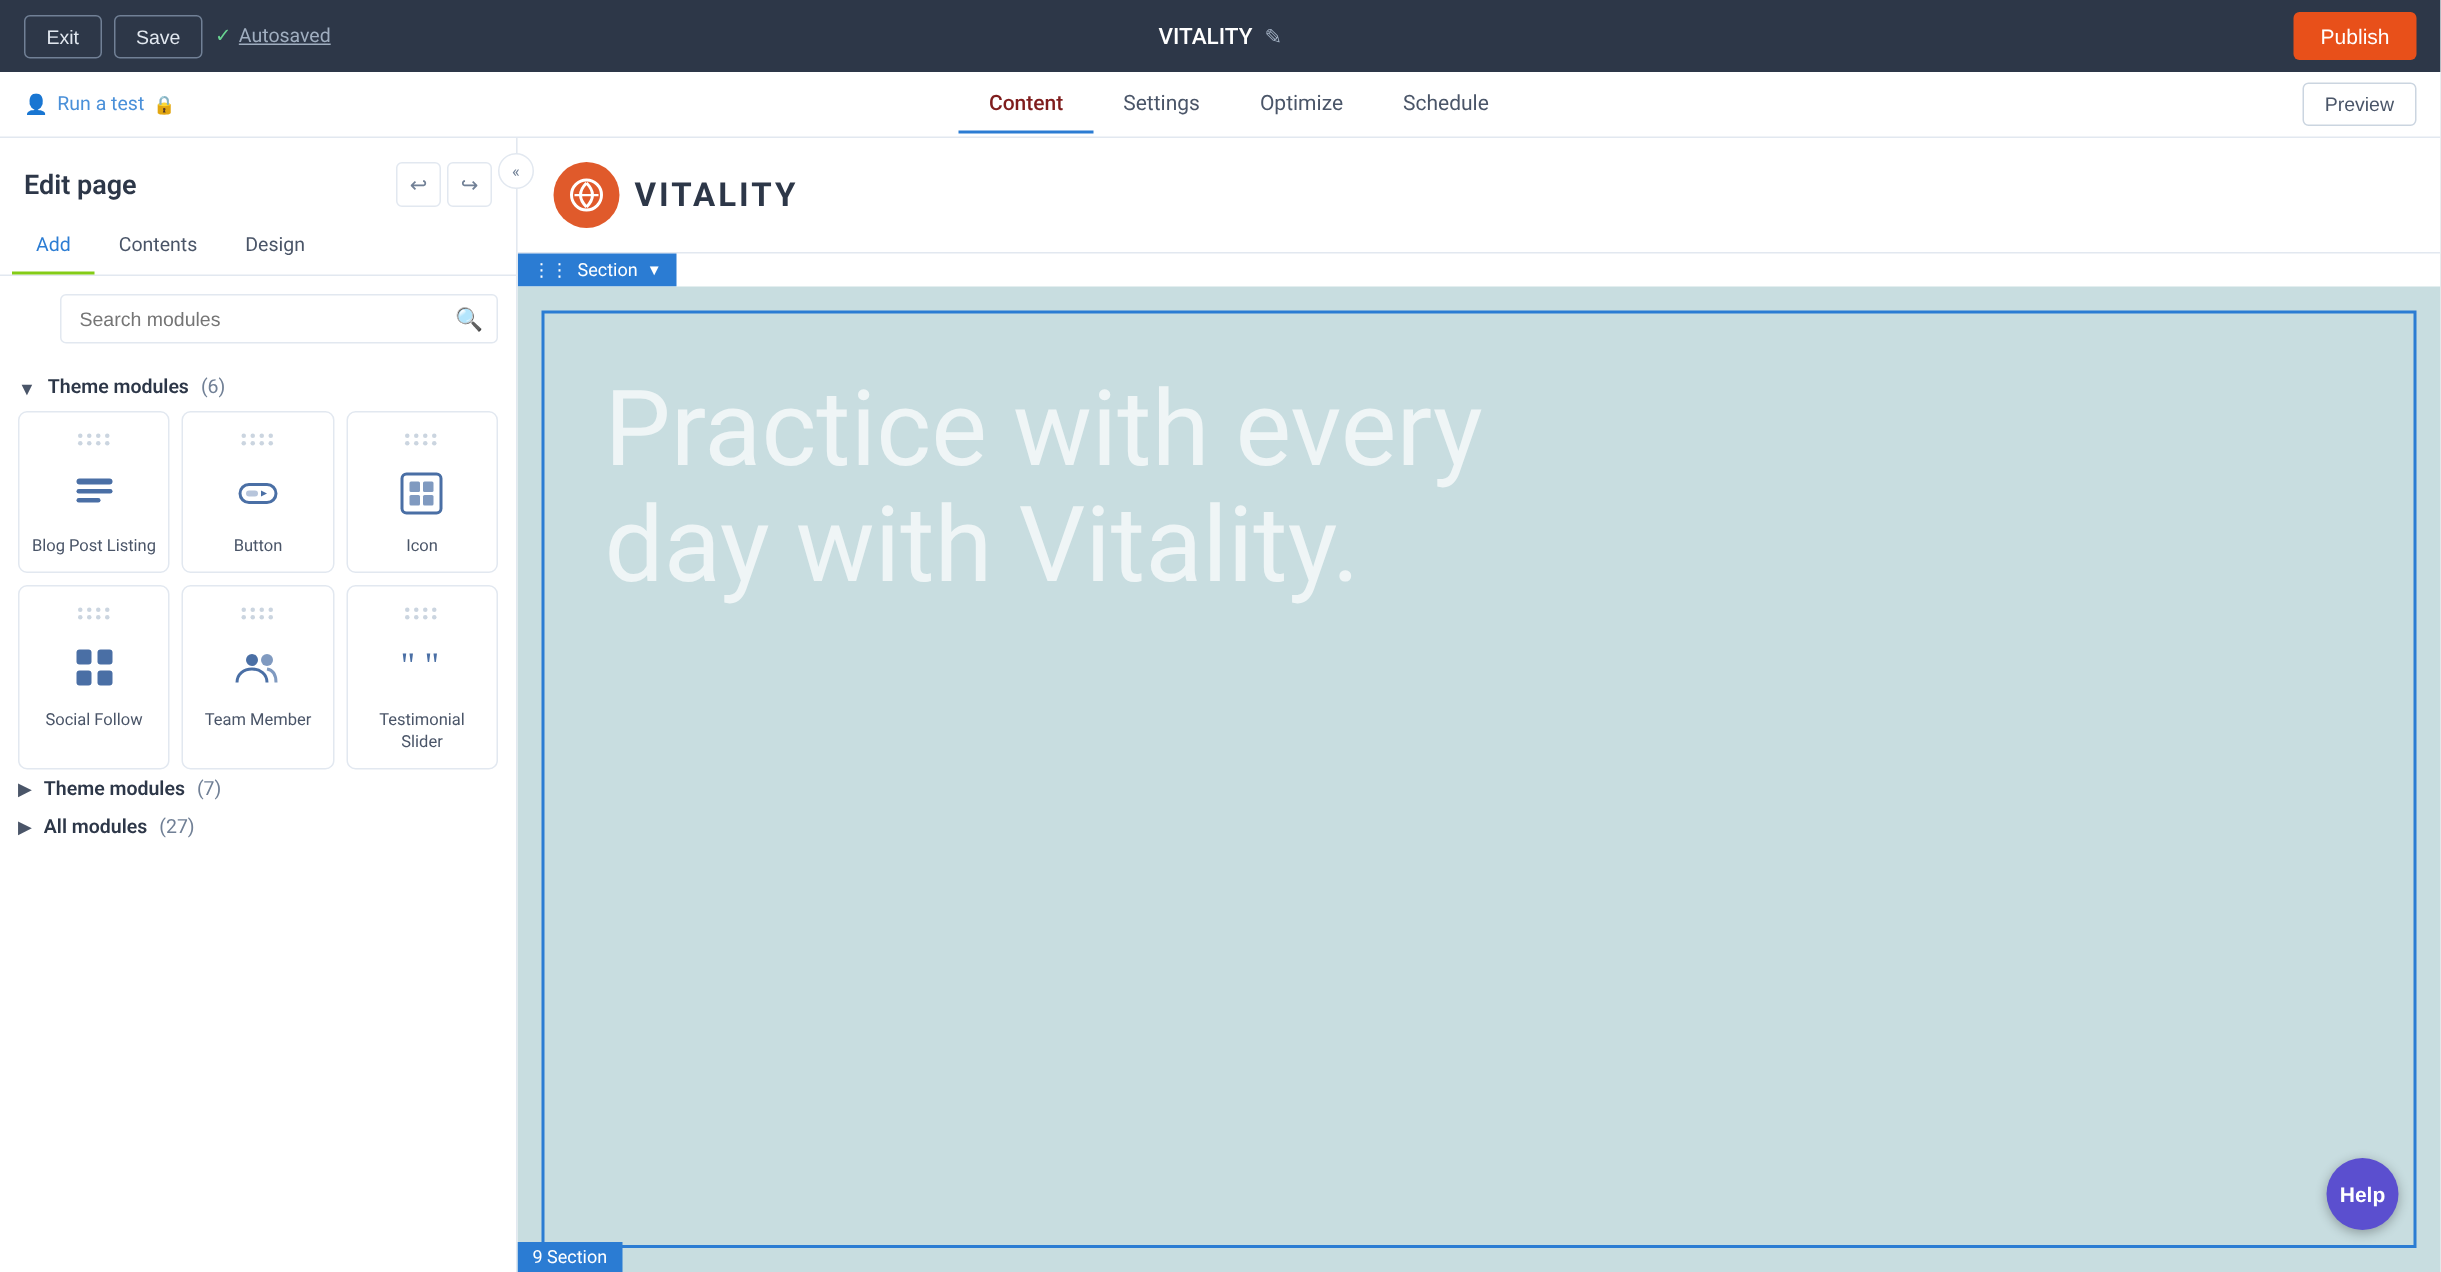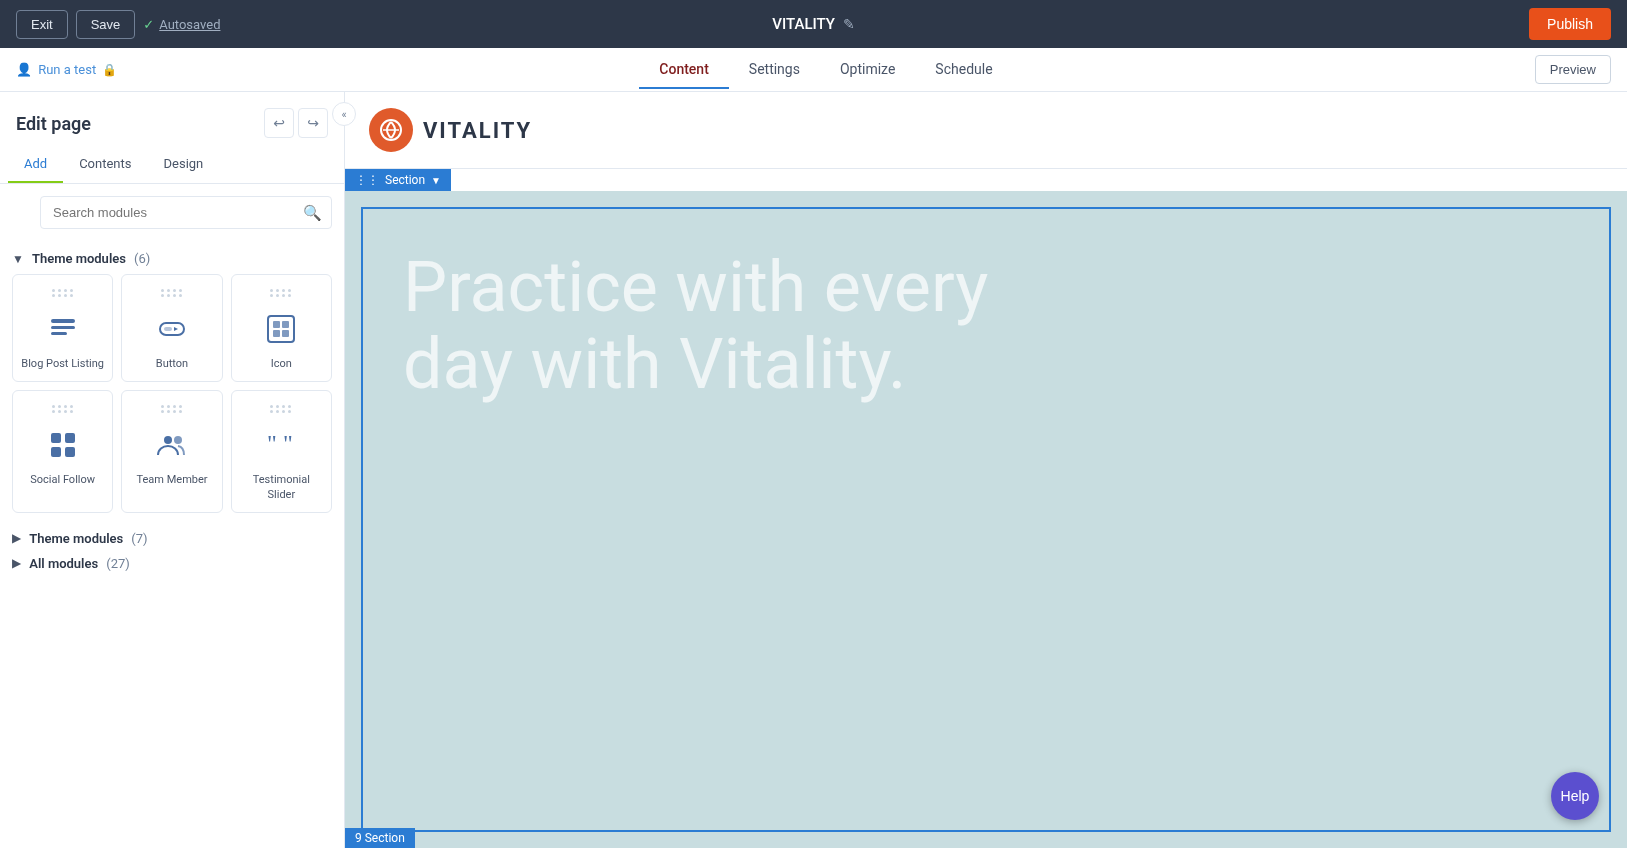--- a/index.html
+++ b/index.html
@@ -202,21 +202,20 @@
       cursor: pointer;
     }
     .section-header .arrow { color: #4a5568; font-size: 12px; }
     .section-header .section-title { font-size: 13px; font-weight: 600; color: #2d3748; }
     .section-header .count { color: #718096; font-size: 13px; }
 
     .modules-grid {
       display: grid;
       grid-template-columns: repeat(3, 1fr);
       gap: 8px;
-      margin-bottom: 12px;
     }
 
     .module-card {
       border: 1px solid #e2e8f0;
       border-radius: 6px;
       padding: 14px 8px 10px;
       display: flex;
       flex-direction: column;
       align-items: center;
       gap: 8px;
@@ -341,21 +340,21 @@
     .help-btn {
       position: fixed;
       bottom: 28px;
       right: 28px;
       width: 48px; height: 48px;
       background: #5b4fcf;
       border-radius: 50%;
       display: flex; align-items: center; justify-content: center;
       color: #fff;
       font-size: 14px;
-      font-weight: 400;
+      font-weight: 700;
       cursor: pointer;
       border: none;
       box-shadow: 0 2px 8px rgba(0,0,0,0.3);
     }
 
     
     .section-count-label {
       background: #2b7cd3;
       color: #fff;
       font-size: 12px;

